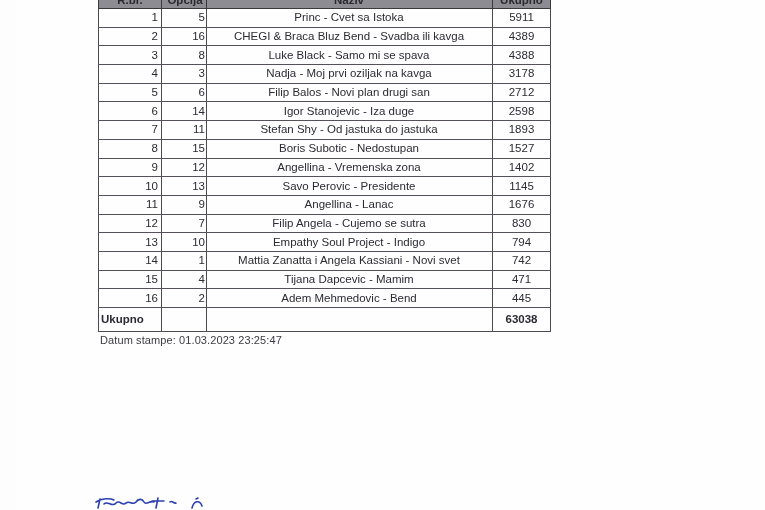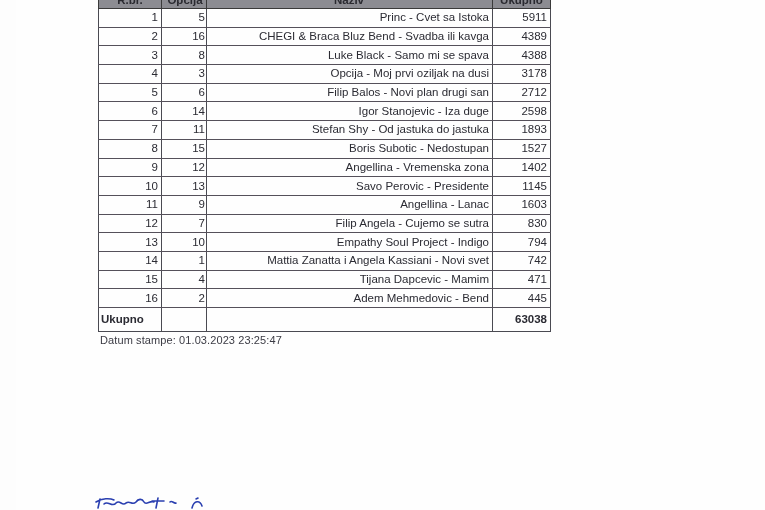--- a/index.html
+++ b/index.html
@@ -42,22 +42,22 @@
       padding: 0 3px;
       border: 1px solid #4a4a52;
       line-height: 17px;
       white-space: nowrap;
     }
     .results-table tr.data-row td {
       border-bottom: 1px solid #55505a;
     }
     .col-rank { width: 56px; text-align: right; }
     .col-option { width: 40px; text-align: right; padding-right: 1px !important; }
-    .col-name { width: 280px; text-align: right; padding-left: 2px !important; }
-    .col-total { width: 51px; text-align: right; }
+    .col-name { width: 280px; text-align: center; padding-left: 2px !important; }
+    .col-total { width: 51px; text-align: center; }
     .results-table th.col-rank,
     .results-table th.col-option,
     .results-table th.col-name,
     .results-table th.col-total { text-align: center; }
 
     .total-row td {
       height: 23px;
       font-weight: bold;
       border-top: 1.5px solid #2a2a2a;
     }
@@ -110,21 +110,21 @@
       </tr>
       <tr class="data-row">
         <td class="col-rank">3</td>
         <td class="col-option">8</td>
         <td class="col-name">Luke Black - Samo mi se spava</td>
         <td class="col-total">4388</td>
       </tr>
       <tr class="data-row">
         <td class="col-rank">4</td>
         <td class="col-option">3</td>
-        <td class="col-name">Opcija - Moj prvi oziljak na dusi</td>
+        <td class="col-name">Nadja - Moj prvi oziljak na kavga</td>
         <td class="col-total">3178</td>
       </tr>
       <tr class="data-row">
         <td class="col-rank">5</td>
         <td class="col-option">6</td>
         <td class="col-name">Filip Balos - Novi plan drugi san</td>
         <td class="col-total">2712</td>
       </tr>
       <tr class="data-row">
         <td class="col-rank">6</td>
@@ -153,21 +153,21 @@
       <tr class="data-row">
         <td class="col-rank">10</td>
         <td class="col-option">13</td>
         <td class="col-name">Savo Perovic - Presidente</td>
         <td class="col-total">1145</td>
       </tr>
       <tr class="data-row">
         <td class="col-rank">11</td>
         <td class="col-option">9</td>
         <td class="col-name">Angellina - Lanac</td>
-        <td class="col-total">1603</td>
+        <td class="col-total">1676</td>
       </tr>
       <tr class="data-row scan-tint-a">
         <td class="col-rank">12</td>
         <td class="col-option">7</td>
         <td class="col-name">Filip Angela - Cujemo se sutra</td>
         <td class="col-total">830</td>
       </tr>
       <tr class="data-row">
         <td class="col-rank">13</td>
         <td class="col-option">10</td>

